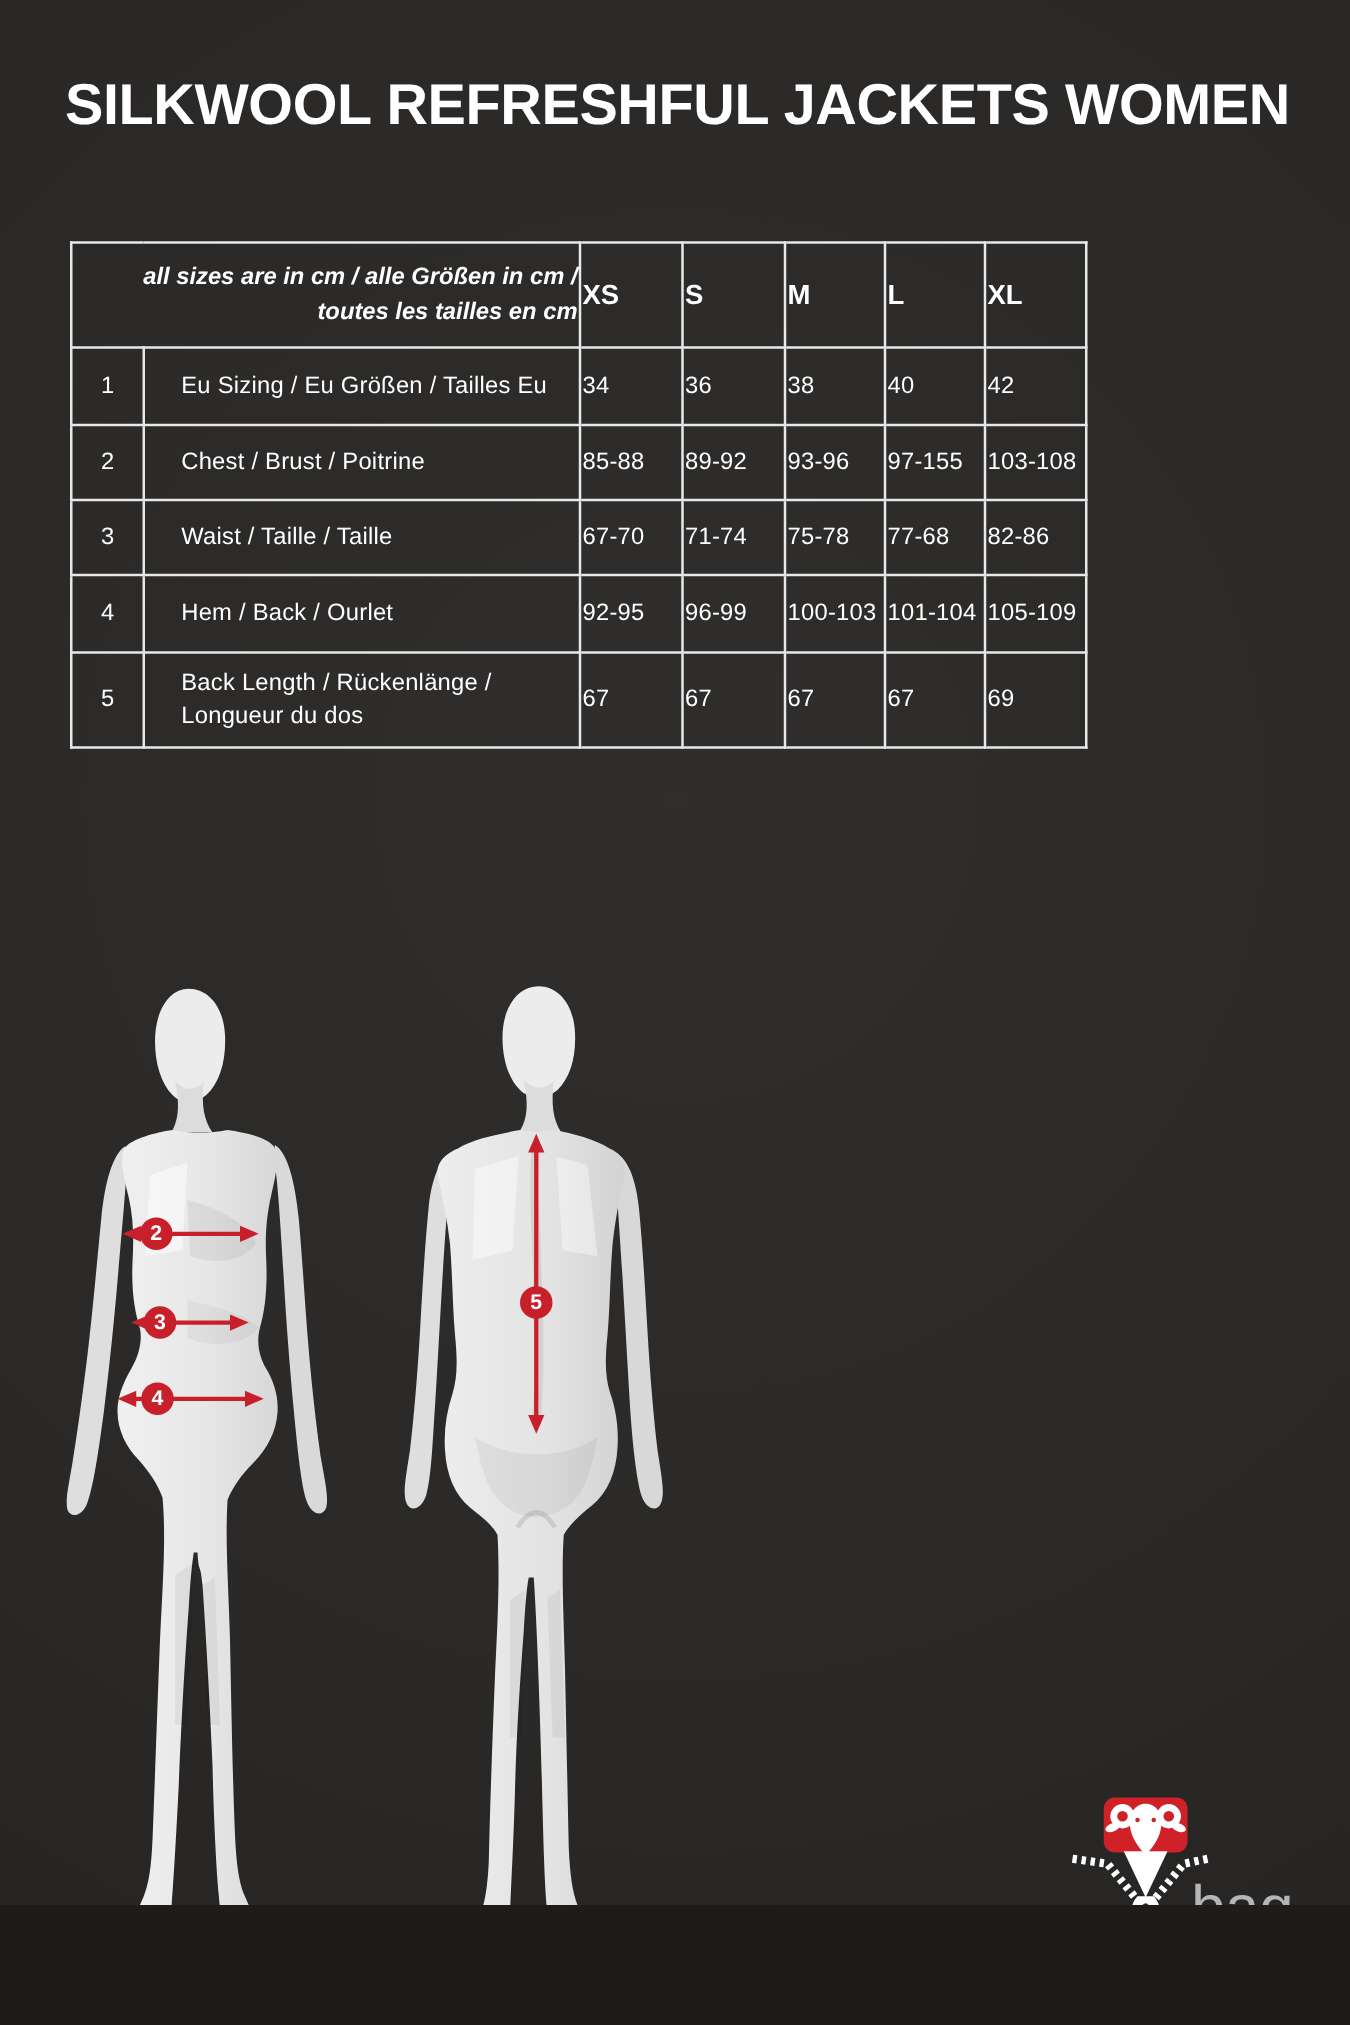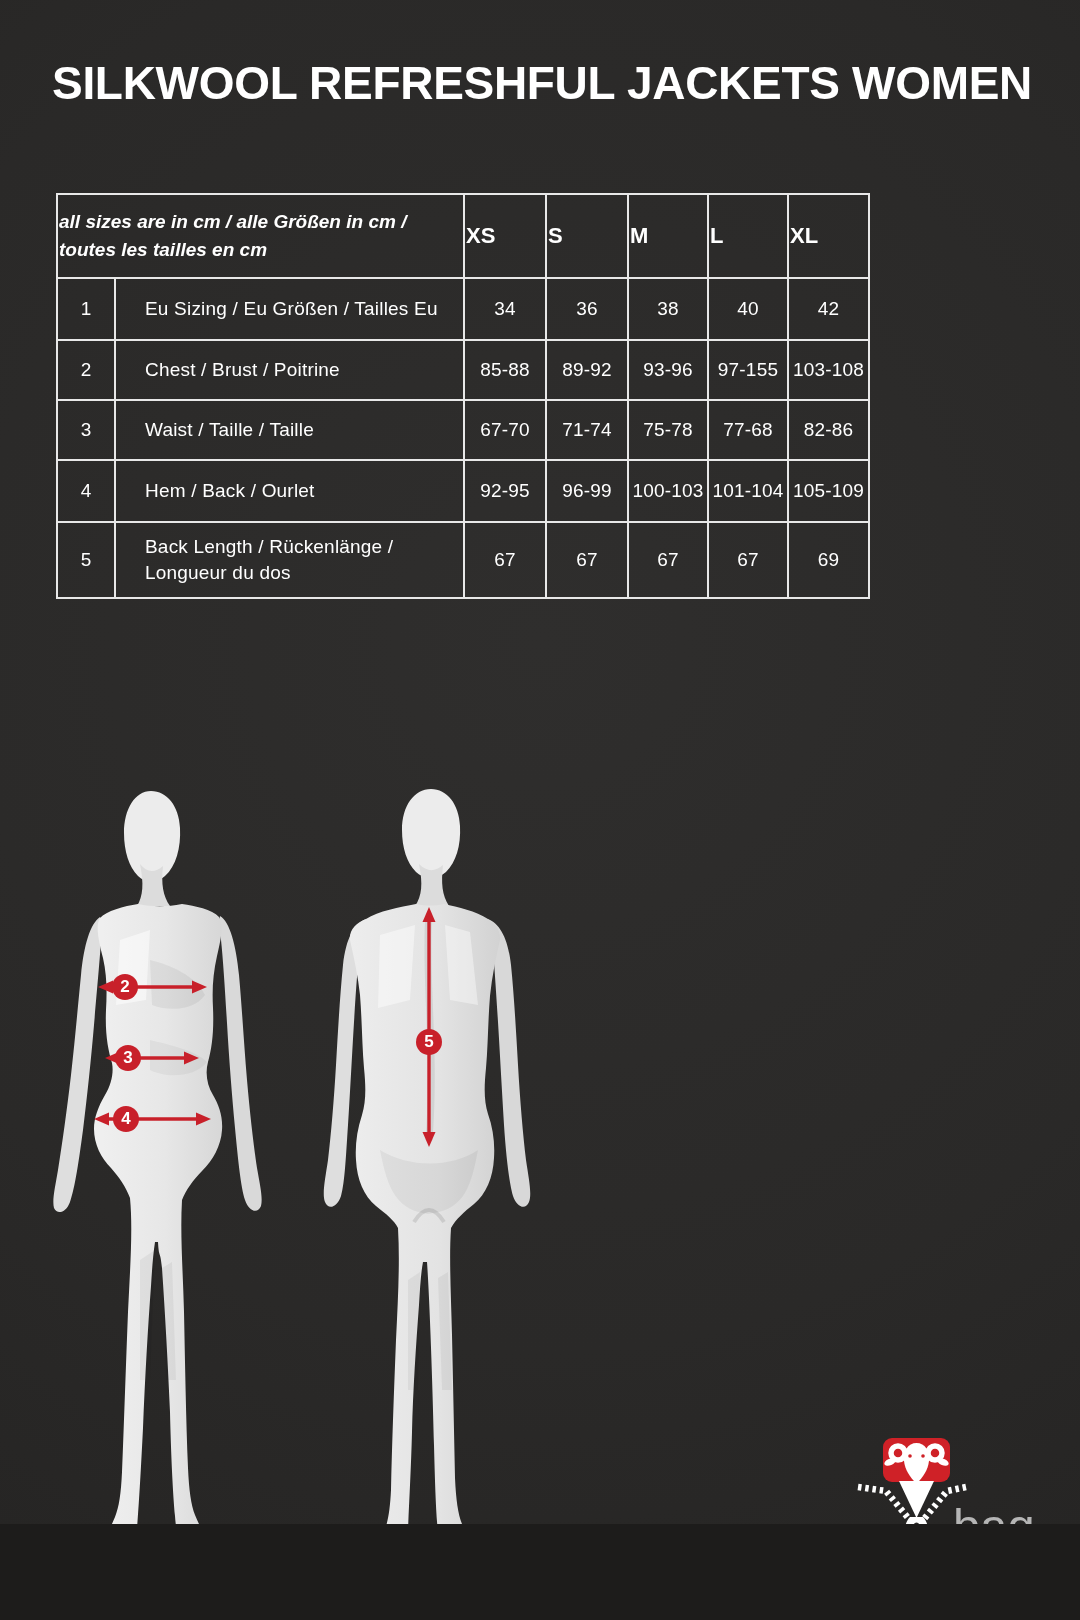--- a/index.html
+++ b/index.html
@@ -11,25 +11,25 @@
   .title{
     position:absolute;left:52px;top:56px;width:990px;
     font-size:46px;font-weight:800;letter-spacing:-0.3px;color:#ffffff;
     white-space:nowrap;
   }
   
   table.size{
     position:absolute;left:56px;top:193px;border-collapse:collapse;table-layout:fixed;
   }
   table.size td{border:2px solid #e8e8e8;vertical-align:middle;}
-  td.unitnote{font-size:19px;font-weight:bold;font-style:italic;text-align:left;line-height:1.45;}
+  td.unitnote{font-size:19px;font-weight:bold;font-style:italic;text-align:right;line-height:1.45;}
   td.sizehead{font-size:22px;font-weight:bold;}
   td.rownum{font-size:19px;text-align:center;}
   td.rowlabel{font-size:19px;padding-left:29px;padding-right:12px;line-height:1.35;letter-spacing:0.2px;}
-  td.val{font-size:19px;text-align:center;letter-spacing:0.2px;}
+  td.val{font-size:19px;text-align:left;letter-spacing:0.2px;}
   tr.hrow{height:84px;}
   tr.r14{height:60px;}
   tr.r5{height:76px;}
   
   .marker{
     position:absolute;width:26px;height:26px;border-radius:50%;
     background:#c8202a;color:#fff;font-size:17px;font-weight:bold;
     display:flex;align-items:center;justify-content:center;z-index:4;
   }
   

